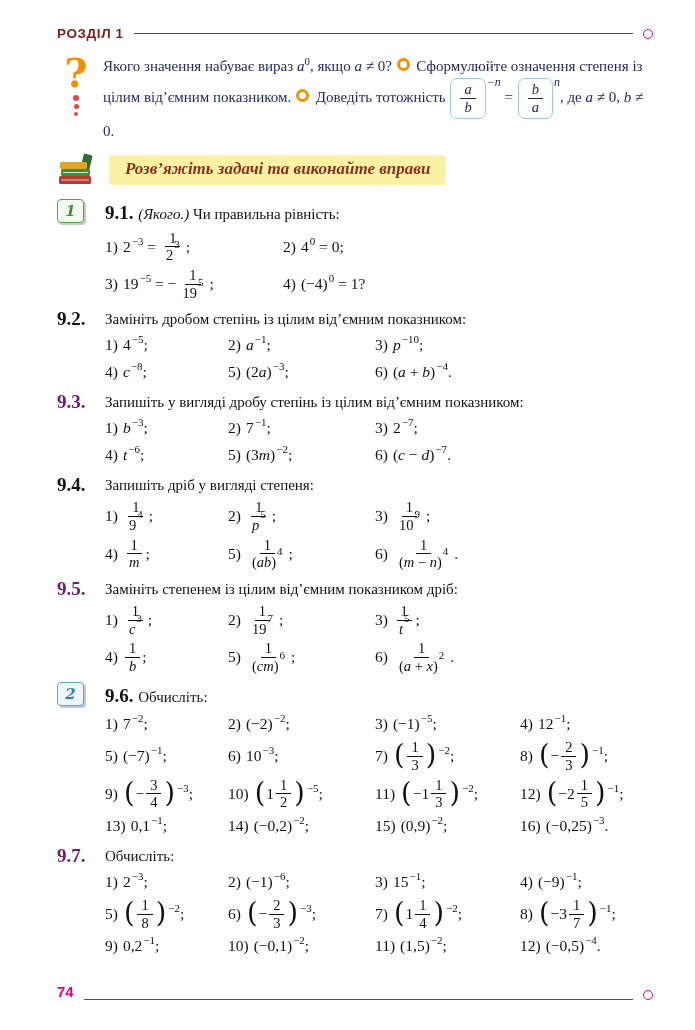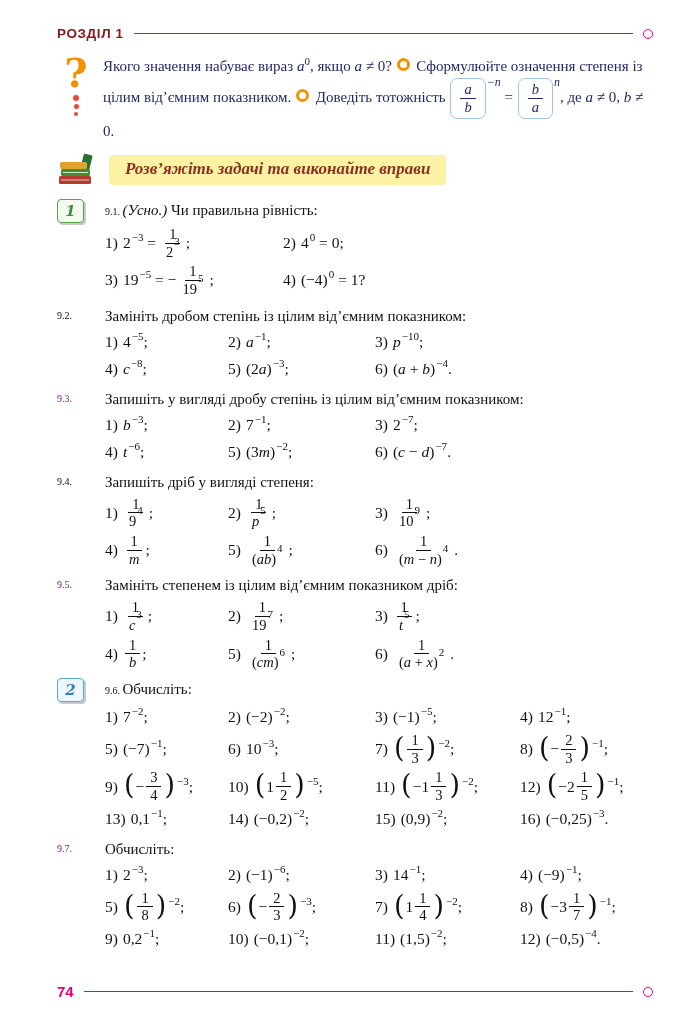--- a/index.html
+++ b/index.html
@@ -35,21 +35,21 @@
 
   
   .banner { display:flex; align-items:center; gap:10px; margin:10px 0 12px; }
   .banner-text { background:#fbf2a3; color:#8a3222; border-radius:4px;
                  padding:4px 16px 6px; font:italic 700 17px "Liberation Serif", serif; }
 
   
   .ex { position:relative; margin-bottom:3px; }
   .ex-head { display:flex; align-items:flex-start; }
   .slot { width:48px; flex:none; }
-  .exnum { font-weight:400; font-size:10px; }
+  .exnum { font-weight:700; font-size:19px; }
   .exnum.black { color:#111; }
   .exnum.blue  { color:#701a75;margin-top:47px; }
   .ex-title { flex:1; font-size:15px; line-height:1.4; padding-top:1px; }
   .pre { font-style:italic; }
   .marker { width:25px; height:22px; border-radius:4px; display:flex; align-items:center;
             justify-content:center; font:italic 700 15px "DejaVu Serif", serif;
             box-shadow:2px 2px 0 #c9c9c9; }
   .marker.green { border:1.6px solid #57a345; color:#3f8f3a; background:#f3fbee; }
   .marker.blue  { border:1.6px solid #5aa7dc; color:#2f7fc1; background:#eef6fd; }
 
@@ -66,21 +66,21 @@
   .frac { display:inline-flex; flex-direction:column; align-items:center; text-align:center;
           margin:0 2px; font-size:14.5px; line-height:1.15; vertical-align:middle; }
   .frac .num { padding:0 4px; border-bottom:1.3px solid currentColor; display:block; }
   .frac .den { padding:0 4px; display:block; }
   .frac sup { font-size:10px; position:relative; top:-1px; }
   .bigp { font-size:27px; font-weight:400; line-height:.9; margin:0 1px;
           font-family:"DejaVu Serif", serif; position:relative; top:-1px; }
 
   
   .pfoot { position:absolute; left:57px; right:42px; bottom:30px;
-           display:flex; align-items:center; gap:10px; }
+           display:flex; align-items:flex-end; gap:10px; }
   .pnum { color:#e5007d; font:700 15px "Liberation Sans", sans-serif; }
 </style>
 </head>
 <body>
 
 <div class="page">
   <div class="page-inner">
 
     <div class="chap-row">
       <span class="chapter">РОЗДІЛ 1</span>
@@ -121,21 +121,21 @@
       </svg>
       <span class="banner-text">Розв’яжіть задачі та виконайте вправи</span>
     </div>
 
     <div id="exercises">
         <section class="ex">
           <div class="ex-head">
             <div class="slot">
               <div class="marker green">1</div>
             </div>
-            <div class="ex-title"><span class="exnum black">9.1. </span><i class="pre">(Усно.) </i><span class="title-text">Чи правильна рівність:</span></div>
+            <div class="ex-title"><span class="exnum black">9.1. </span><i class="pre">(Якого.) </i><span class="title-text">Чи правильна рівність:</span></div>
           </div>
           <div class="items grid-2">
             <div class="item">
               <span class="ilabel">1)</span>
               <span class="mt">2</span>
               <sup class="ms">−3</sup>
               <span class="mt"> = </span>
               <span class="frac">
                 <span class="num"><span class="mt">1</span></span>
                 <span class="den"><span class="mt">2</span><sup class="ms">3</sup></span>
@@ -533,21 +533,21 @@
               <span class="mt">;</span>
             </div>
             <div class="item">
               <span class="ilabel">2)</span>
               <span class="mt">(−1)</span>
               <sup class="ms">−6</sup>
               <span class="mt">;</span>
             </div>
             <div class="item">
               <span class="ilabel">3)</span>
-              <span class="mt">14</span>
+              <span class="mt">15</span>
               <sup class="ms">−1</sup>
               <span class="mt">;</span>
             </div>
             <div class="item">
               <span class="ilabel">4)</span>
               <span class="mt">(−9)</span>
               <sup class="ms">−1</sup>
               <span class="mt">;</span>
             </div>
             <div class="item">

